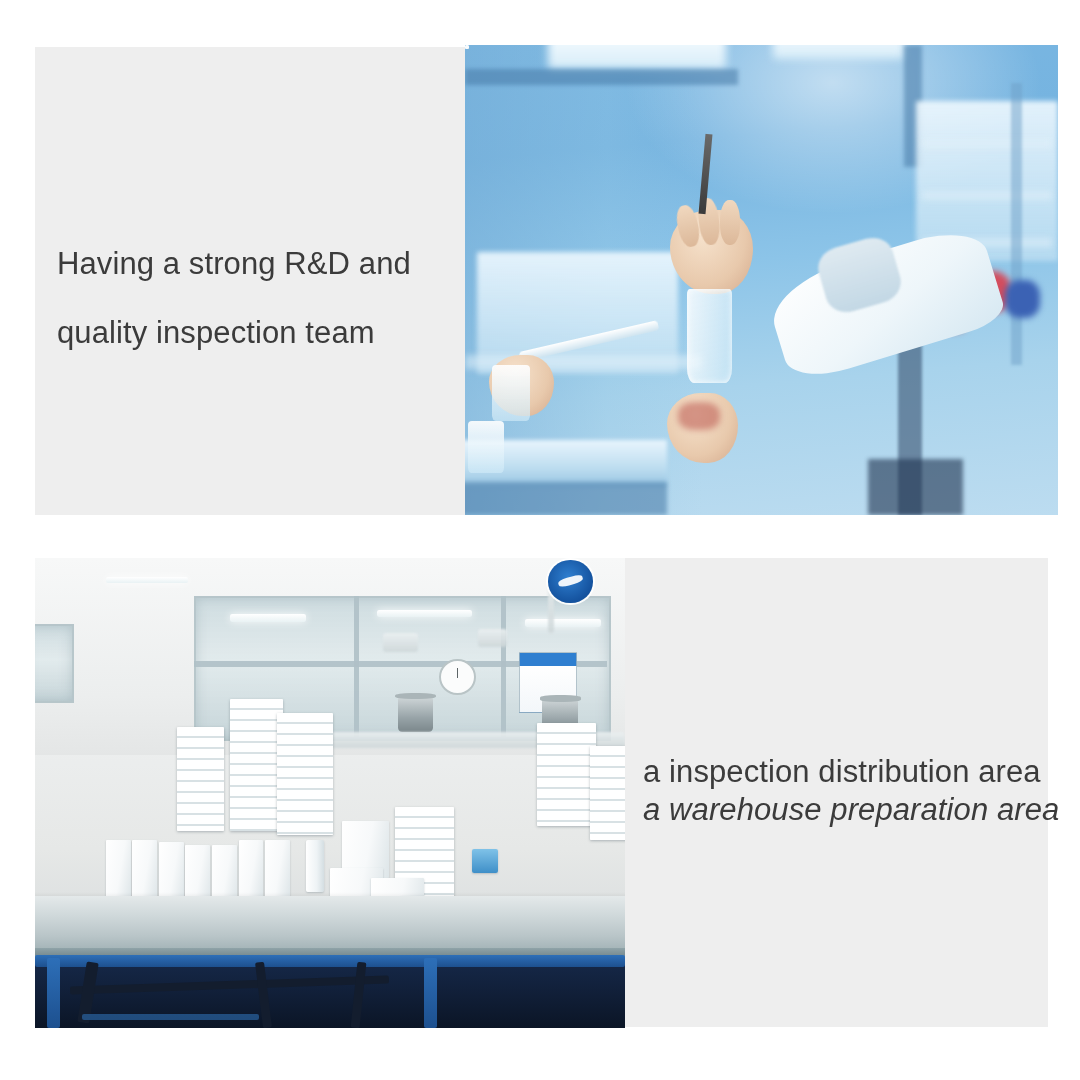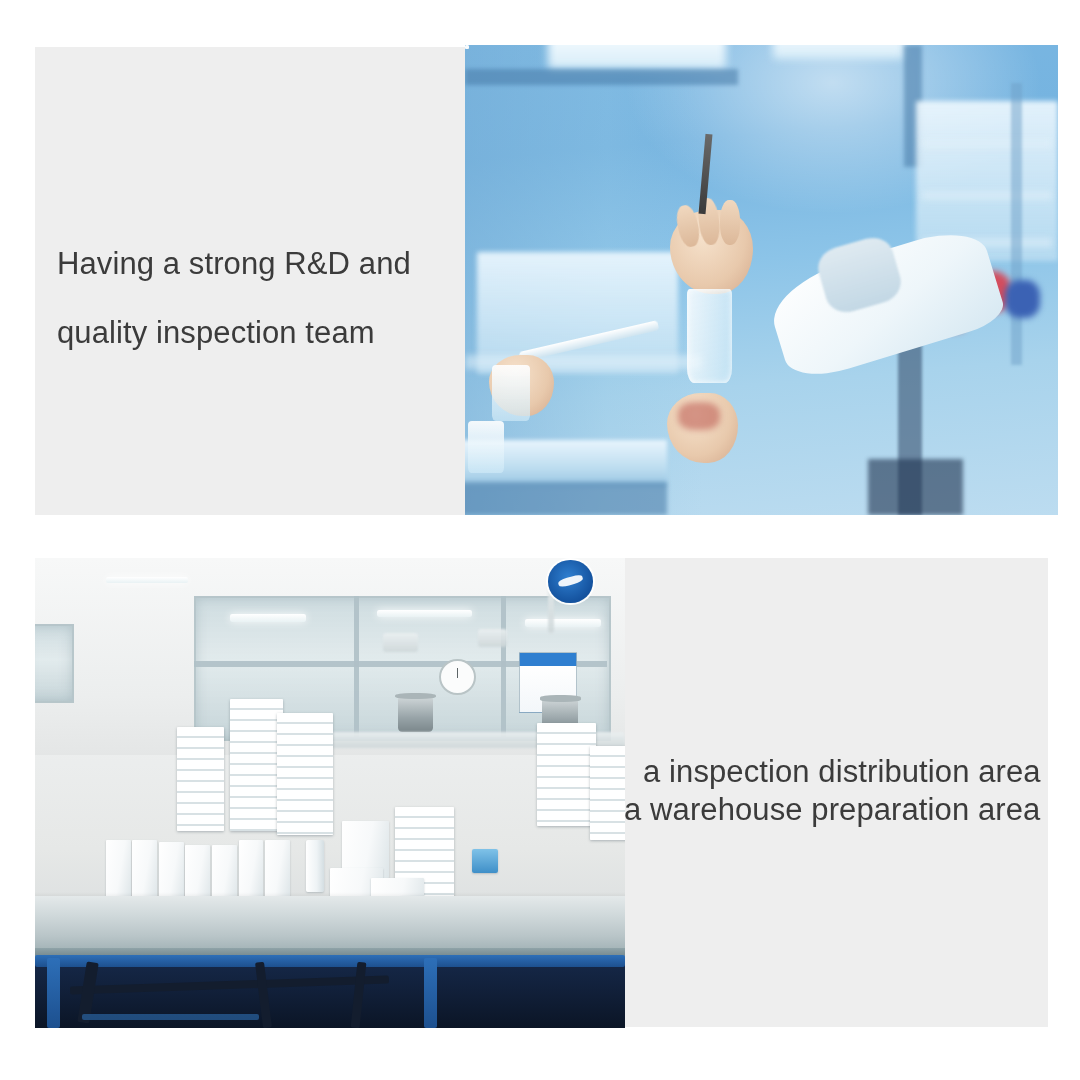--- a/index.html
+++ b/index.html
@@ -511,21 +511,21 @@
   <div class="hand" style="left:4%; top:66%; width:11%; height:13%;"></div>
   <div class="beaker" style="left:4.5%; top:68%; width:6.5%; height:12%;"></div>
   <div class="beaker" style="left:0.5%; top:80%; width:6%; height:11%;"></div>
   <div class="hand" style="left:34%; top:74%; width:12%; height:15%;"></div>
   <div class="lab-colorbits" style="left:36%; top:76%; width:7%; height:6%; background:rgba(190,95,85,.6);"></div>
 </div>
 
 <div class="panel gray-panel" style="left:623px; top:558px; width:425px; height:469px;"></div>
 
 <div class="caption" style="left:643px; top:753px;">a inspection distribution area</div>
-<div class="caption" style="left:624px; top:791px;">a warehouse preparation area</div>
+<div class="caption" style="left:643px; top:791px;font-style:italic;">a warehouse preparation area</div>
 
 <div class="photo wh" style="left:35px; top:558px; width:590px; height:470px;">
 
   <div class="wh-wall"></div>
 
   <div class="wh-window" style="left:27%; top:8%; width:70%; height:30%;"></div>
   <div class="wh-window-mullion" style="left:27%; top:22%; width:70%; height:1.1%;"></div>
   <div class="wh-window-mullion" style="left:54%; top:8%; width:.9%; height:30%;"></div>
   <div class="wh-window-mullion" style="left:79%; top:8%; width:.9%; height:30%;"></div>
 

